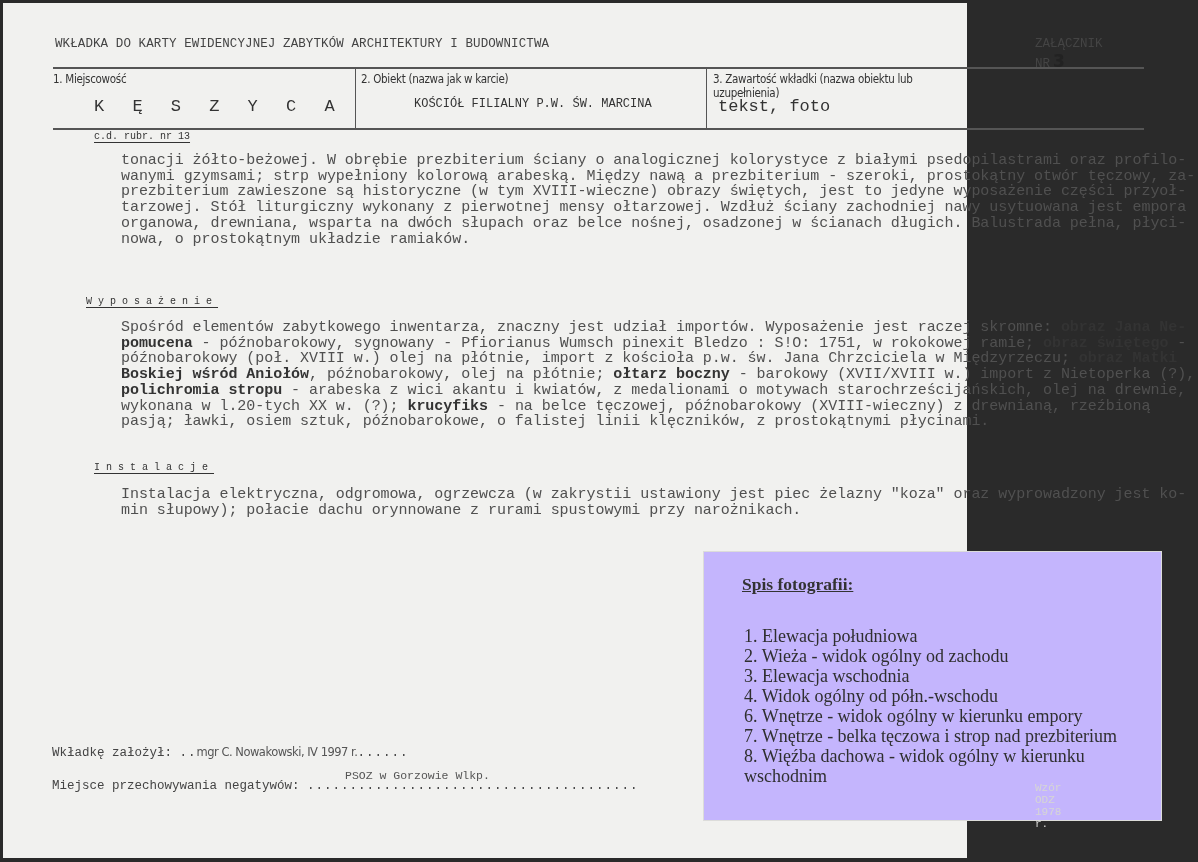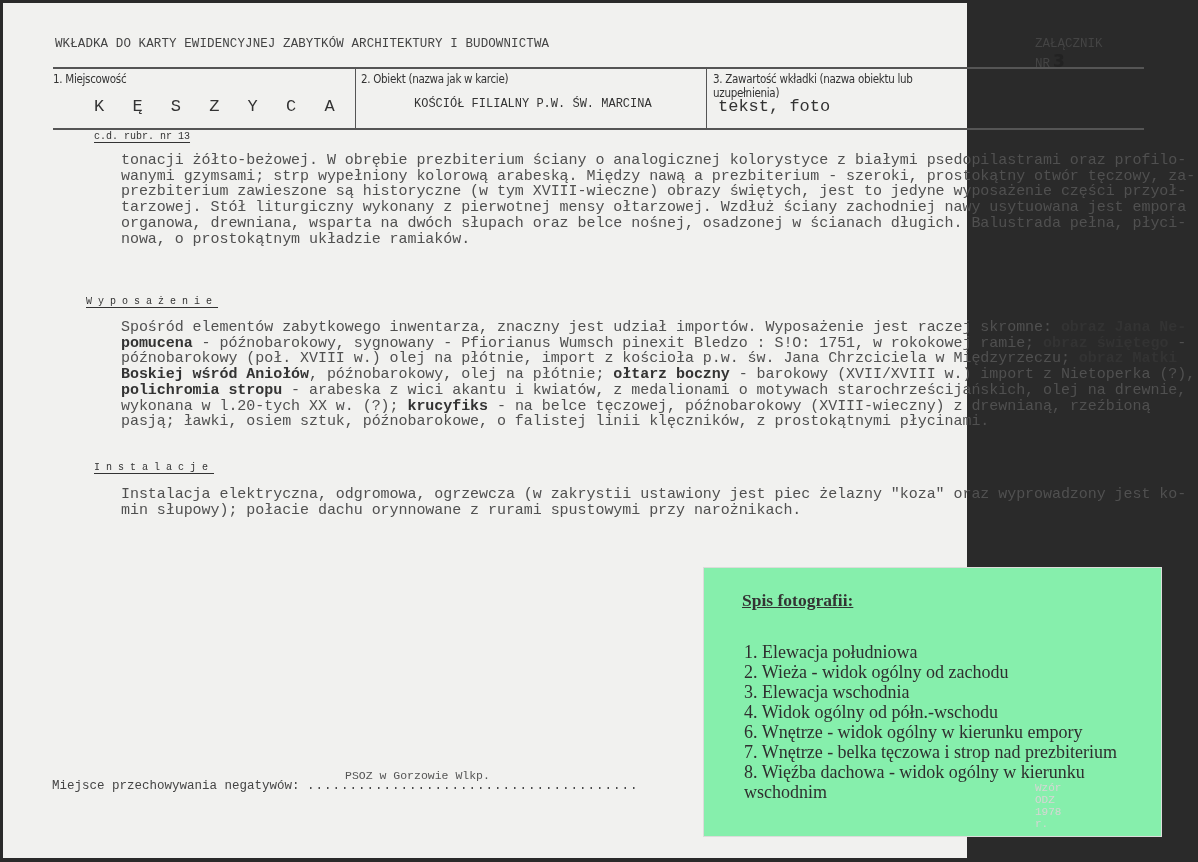--- a/index.html
+++ b/index.html
@@ -27,22 +27,22 @@
   .section-head { font-size: 10px; color: #333; text-decoration: underline; text-underline-offset: 3px; }
   .section-head.spaced { letter-spacing: 6px; }
   .body-text {
     position: absolute; left: 90px; width: 1030px;
     font-size: 15px; line-height: 15.7px; color: #505050;
     text-align: justify; letter-spacing: -0.05px; margin-left: 28px;
   }
   .body-text b { color: #333; }
   .line { white-space: nowrap; display: block; }
   .photo-box {
-    position: absolute; left: 700px; top: 564px; width: 457px; height: 268px;
-    background: #86efac; border: 1px solid #dcdcda;
+    position: absolute; left: 700px; top: 548px; width: 457px; height: 268px;
+    background: #c4b5fd; border: 1px solid #dcdcda;
   }
   .photo-title {
     position: absolute; left: 38px; top: 22px;
     font-family: "Liberation Serif", "DejaVu Serif", serif;
     font-size: 17.5px; font-weight: bold; text-decoration: underline; color: #333;
   }
   .photo-list {
     position: absolute; left: 36px; top: 70px; margin: 4px; padding: 0; list-style: none;
     font-family: "Liberation Serif", "DejaVu Serif", serif;
     font-size: 18px; line-height: 20px; color: #2f2f2f;
@@ -113,18 +113,22 @@
       <li>2. Wieża - widok ogólny od zachodu</li>
       <li>3. Elewacja wschodnia</li>
       <li>4. Widok ogólny od półn.-wschodu</li>
       <li>6. Wnętrze - widok ogólny w kierunku empory</li>
       <li>7. Wnętrze - belka tęczowa i strop nad prezbiterium</li>
       <li>8. Więźba dachowa - widok ogólny w kierunku wschodnim</li>
     </ul>
   </div>
   <div class="watermark mono">Wzór ODZ 1978 r.</div>
 
+  <div class="footer-line mono" style="top:742px;">
+    <span>Wkładkę założył:</span>
+    <span class="dots">..</span><span class="handwritten">mgr C. Nowakowski, IV 1997 r.</span><span class="dots">......</span>
+  </div>
   <div class="footer-line mono" style="top:776px;">
     <span>Miejsce przechowywania negatywów:</span>
     <span class="dots">.......................................</span>
   </div>
   <div class="negative-place mono">PSOZ w Gorzowie Wlkp.</div>
 </div>
 
 </body></html>

